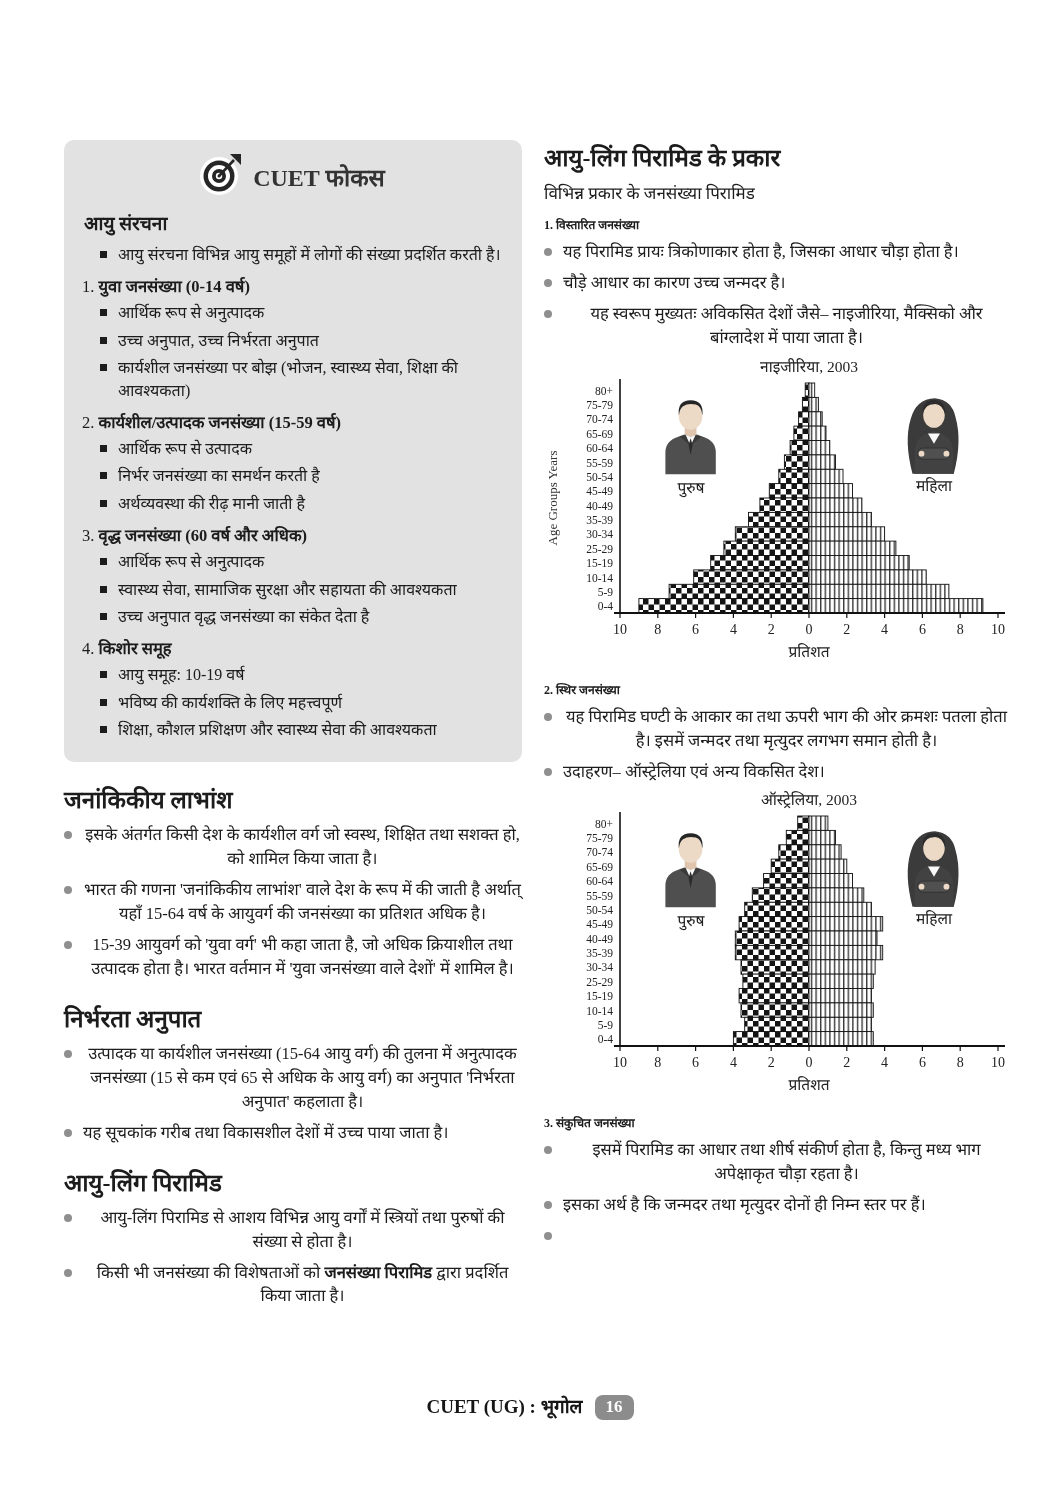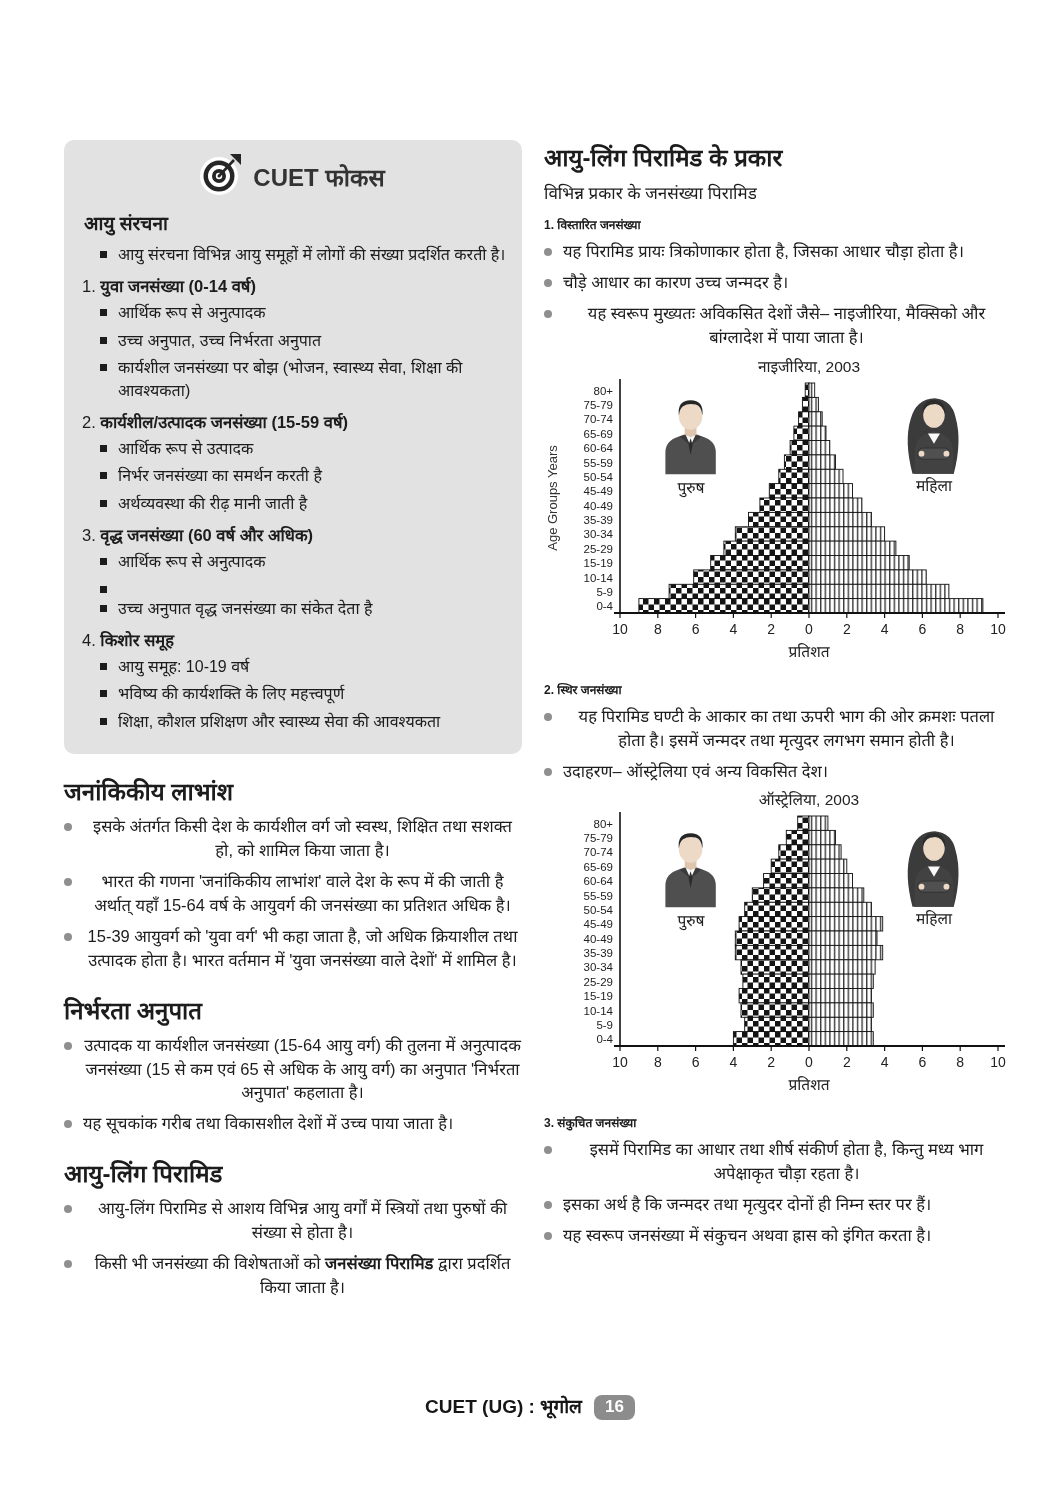--- a/index.html
+++ b/index.html
@@ -1,17 +1,17 @@
 <!DOCTYPE html>
 <html><head>
 <meta charset="utf-8">
 <style>
   html,body{margin:0;padding:0;background:#fff;}
   .page{position:relative;width:1060px;height:1500px;background:#fff;
-        font-family:Liberation Sans, sans-serif;color:#1c1c1c;overflow:hidden;border-radius:24px;}
+        font-family:Liberation Serif, serif;color:#1c1c1c;overflow:hidden;border-radius:24px;}
   .columns{display:flex;gap:22px;padding:140px 50px 0 64px;}
   .col-left{width:458px;flex:none;}
   .col-right{width:466px;flex:none;}
 
   
   .focus-box{background:#e2e2e2;border-radius:10px;padding:12px 16px 16px 14px;}
   .focus-header{display:flex;justify-content:center;align-items:center;gap:10px;margin:0 0 10px;}
   .focus-title{font-size:24px;font-weight:bold;color:#333;}
   .focus-heading{font-size:19px;font-weight:bold;margin:2px 0 8px 6px;}
   .fb-bullet{display:flex;gap:11px;font-size:16px;line-height:1.4;margin:5px 0 5px 22px;}
@@ -89,20 +89,21 @@
               <span class="sq"></span>
               <span>अर्थव्यवस्था की रीढ़ मानी जाती है</span>
             </div>
             <div class="fb-group-title">3. <b>वृद्ध जनसंख्या (60 वर्ष और अधिक)</b></div>
             <div class="fb-bullet">
               <span class="sq"></span>
               <span>आर्थिक रूप से अनुत्पादक</span>
             </div>
             <div class="fb-bullet">
               <span class="sq"></span>
+              <span>स्वास्थ्य सेवा, सामाजिक सुरक्षा और सहायता की आवश्यकता</span>
             </div>
             <div class="fb-bullet">
               <span class="sq"></span>
               <span>उच्च अनुपात वृद्ध जनसंख्या का संकेत देता है</span>
             </div>
             <div class="fb-group-title">4. <b>किशोर समूह</b></div>
             <div class="fb-bullet">
               <span class="sq"></span>
               <span>आयु समूह: 10-19 वर्ष</span>
             </div>
@@ -416,21 +417,20 @@
           <div class="bullet">
             <span class="dot"></span>
             <span>इसमें पिरामिड का आधार तथा शीर्ष संकीर्ण होता है, किन्तु मध्य भाग अपेक्षाकृत चौड़ा रहता है।</span>
           </div>
           <div class="bullet">
             <span class="dot"></span>
             <span>इसका अर्थ है कि जन्मदर तथा मृत्युदर दोनों ही निम्न स्तर पर हैं।</span>
           </div>
           <div class="bullet">
             <span class="dot"></span>
-            <span>यह स्वरूप जनसंख्या में संकुचन अथवा ह्रास को इंगित करता है।</span>
           </div>
         </div>
     </div>
 
   </div>
 
   <div class="footer">
     <span>CUET (UG) : भूगोल</span><span class="page-badge">16</span>
   </div>
 </div>

